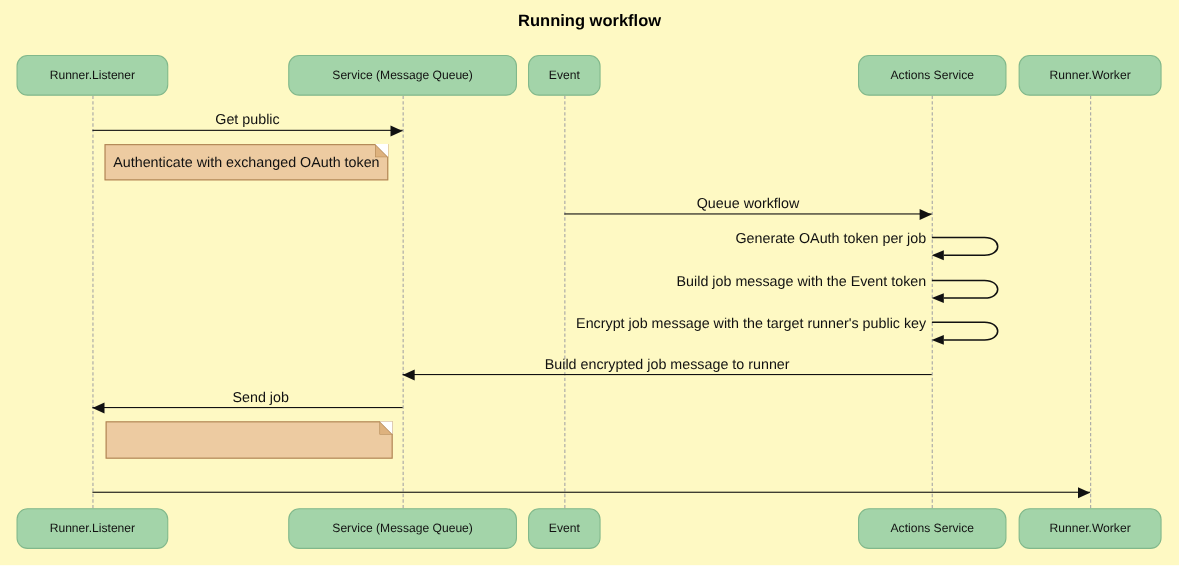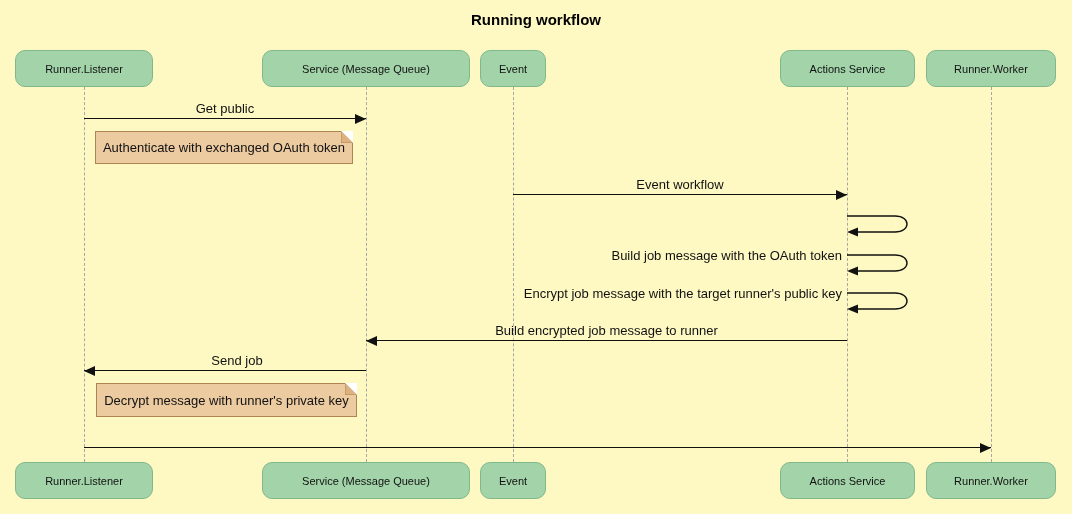--- a/index.html
+++ b/index.html
@@ -85,51 +85,51 @@
   <div class="note" style="left:95px;top:131px;width:258px;height:33px">
     <span>Authenticate with exchanged OAuth token</span>
     <span class="fold">
       <svg width="12" height="12">
           <path d="M0,0 L12,12 L0,12 Z" fill="#deb27e" stroke="#ae8452" stroke-width="1"></path>
           <path d="M0,0 L12,0 L12,12 Z" fill="#ffffff"></path>
         </svg>
     </span>
   </div>
 
-  <div class="msg-label" style="left:513px;top:177px;width:334px">Event workflow</div>
+  <div class="msg-label" style="left:513px;top:177px;width:334px">Queue workflow</div>
   <div class="msg-line" style="left:513px;top:194px;width:334px"></div>
   <div class="arrowhead right" style="left:836px;top:189.5px"></div>
 
+  <div class="loop-label" style="right:230px;top:209px;left:400px">Generate OAuth token per job</div>
   <svg class="loop-svg" style="left:847px;top:214px" width="70" height="26">
     <path d="M0,2 H48 C64,2 64,18 48,18 H11" fill="none" stroke="#111" stroke-width="1.4"></path>
     <polygon points="11,13.5 0,18 11,22.5" fill="#111"></polygon>
   </svg>
 
-  <div class="loop-label" style="right:230px;top:248px;left:400px">Build job message with the OAuth token</div>
+  <div class="loop-label" style="right:230px;top:248px;left:400px">Build job message with the Event token</div>
   <svg class="loop-svg" style="left:847px;top:253px" width="70" height="26">
     <path d="M0,2 H48 C64,2 64,18 48,18 H11" fill="none" stroke="#111" stroke-width="1.4"></path>
     <polygon points="11,13.5 0,18 11,22.5" fill="#111"></polygon>
   </svg>
 
   <div class="loop-label" style="right:230px;top:286px;left:400px">Encrypt job message with the target runner's public key</div>
   <svg class="loop-svg" style="left:847px;top:291px" width="70" height="26">
     <path d="M0,2 H48 C64,2 64,18 48,18 H11" fill="none" stroke="#111" stroke-width="1.4"></path>
     <polygon points="11,13.5 0,18 11,22.5" fill="#111"></polygon>
   </svg>
 
   <div class="msg-label" style="left:366px;top:323px;width:481px">Build encrypted job message to runner</div>
   <div class="msg-line" style="left:366px;top:340px;width:481px"></div>
   <div class="arrowhead left" style="left:366px;top:335.5px"></div>
 
   <div class="msg-label" style="left:96px;top:353px;width:282px">Send job</div>
   <div class="msg-line" style="left:84px;top:370px;width:282px"></div>
   <div class="arrowhead left" style="left:84px;top:365.5px"></div>
 
   <div class="note" style="left:96px;top:383px;width:261px;height:34px">
-    <span>Decrypt message with runner's private key</span>
     <span class="fold">
       <svg width="12" height="12">
           <path d="M0,0 L12,12 L0,12 Z" fill="#deb27e" stroke="#ae8452" stroke-width="1"></path>
           <path d="M0,0 L12,0 L12,12 Z" fill="#ffffff"></path>
         </svg>
     </span>
   </div>
 
   <div class="msg-line" style="left:84px;top:447px;width:907px"></div>
   <div class="arrowhead right" style="left:980px;top:442.5px"></div>

